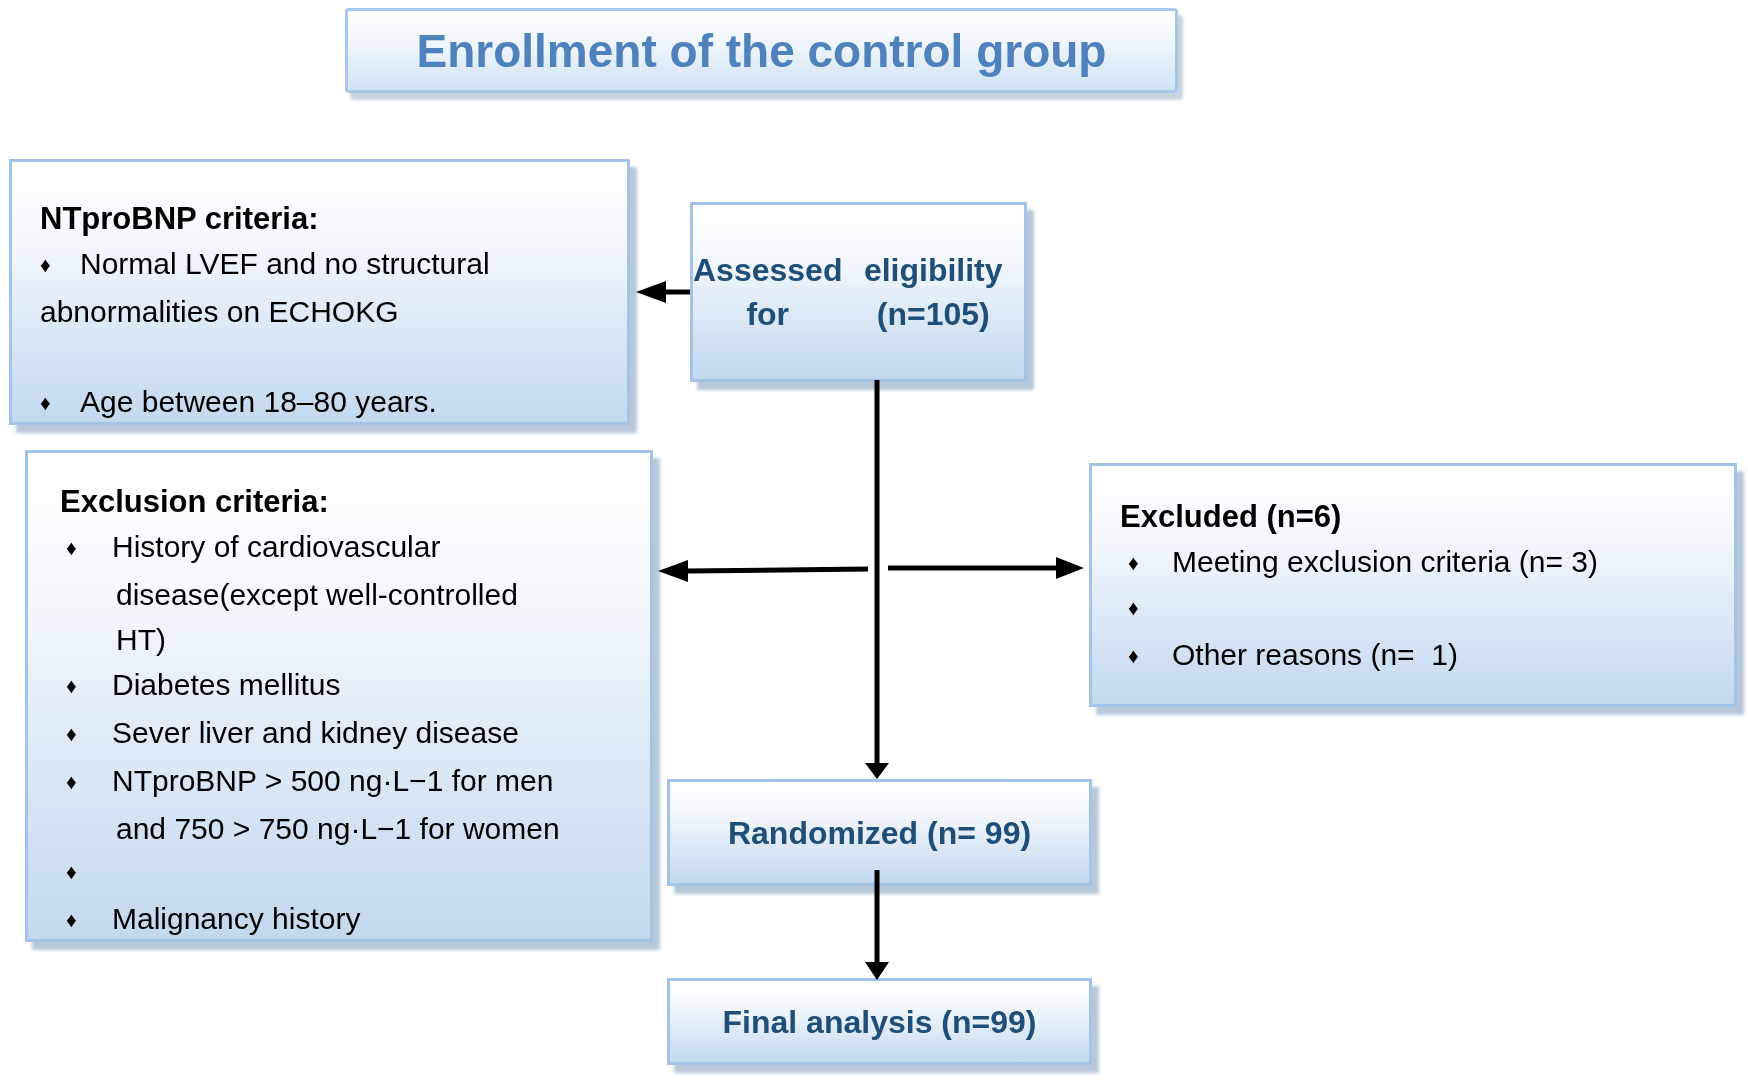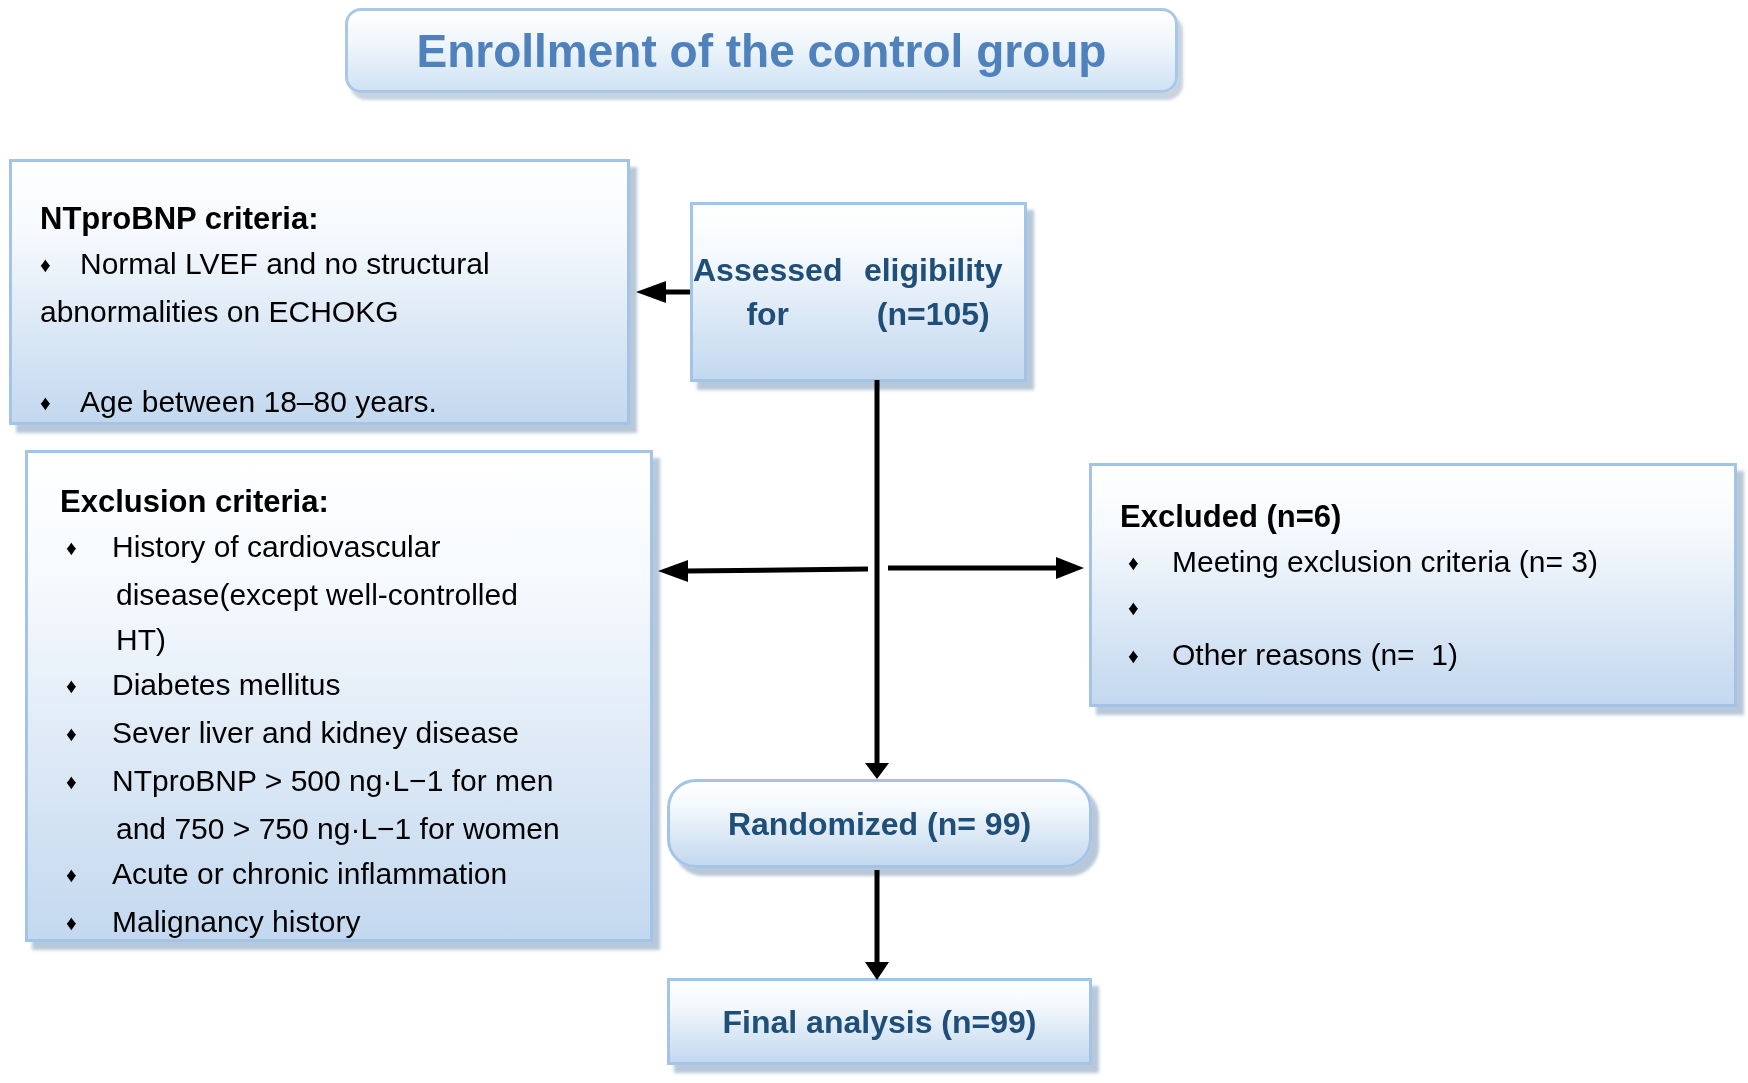--- a/index.html
+++ b/index.html
@@ -13,41 +13,41 @@
   }
   .box {
     position: absolute;
     box-sizing: border-box;
     border: 3px solid #a3c4e6;
     background: linear-gradient(180deg, #ffffff 0%, #f5f9fd 28%, #dde9f6 62%, #c3d8ef 100%);
     box-shadow: 7px 8px 3px rgba(126, 154, 186, 0.55);
   }
   .title-box {
     left: 345px; top: 8px; width: 833px; height: 85px;
-    border-radius: 16px;
+    border-radius: 4px;
     border: 3px solid #a9c7e8;
     background: linear-gradient(180deg, #ffffff 0%, #eef5fb 45%, #cfe2f4 100%);
     box-shadow: 5px 7px 3px rgba(148, 168, 192, 0.5);
     display: flex; align-items: center; justify-content: center;
   }
   .title-text {
     color: #4f81bd;
     font-size: 46px;
     font-weight: bold;
     letter-spacing: 0px;
     white-space: pre;
   }
   .flow-box {
     display: flex; flex-direction: row;
     align-items: center; justify-content: center;
     color: #1f4e79; font-weight: bold; font-size: 32px; line-height: 44px;
     text-align: center;
   }
   .assessed-box  { left: 690px; top: 202px; width: 337px; height: 180px; }
-  .randomized-box{ left: 667px; top: 779px; width: 425px; height: 89px; border-radius: 29px; }
+  .randomized-box{ left: 667px; top: 779px; width: 425px; height: 107px; }
   .final-box     { left: 667px; top: 978px; width: 425px; height: 87px; }
   .list-box {
     font-size: 30px; line-height: 45px; color: #000000;
   }
   .inclusion-box { left: 9px;    top: 159px; width: 621px; height: 266px; padding: 34px 14px 0 28px; }
   .exclusion-box { left: 9px;    top: 450px; width: 628px; height: 492px; padding: 26px 14px 0 32px; margin-left: 16px; }
   .excluded-box  { left: 1089px; top: 463px; width: 648px; height: 244px; padding: 28px 14px 0 28px; }
   .heading { font-weight: bold; font-size: 31px; white-space: pre; }
   .line { display: flex; align-items: baseline; white-space: pre; }
   .line .t { white-space: pre; }
@@ -120,21 +120,20 @@
     </div>
     <div class="line">
       <span class="bullet">♦</span>
       <span class="t">NTproBNP &gt; 500 ng·L−1 for men</span>
     </div>
     <div class="line cont">
       <span class="t">and 750 &gt; 750 ng·L−1 for women</span>
     </div>
     <div class="line">
       <span class="bullet">♦</span>
-      <span class="t">Acute or chronic inflammation</span>
     </div>
     <div class="line">
       <span class="bullet">♦</span>
       <span class="t">Malignancy history</span>
     </div>
   </div>
 
   <div class="box list-box excluded-box">
     <div class="line heading">Excluded (n=6)</div>
     <div class="line">

